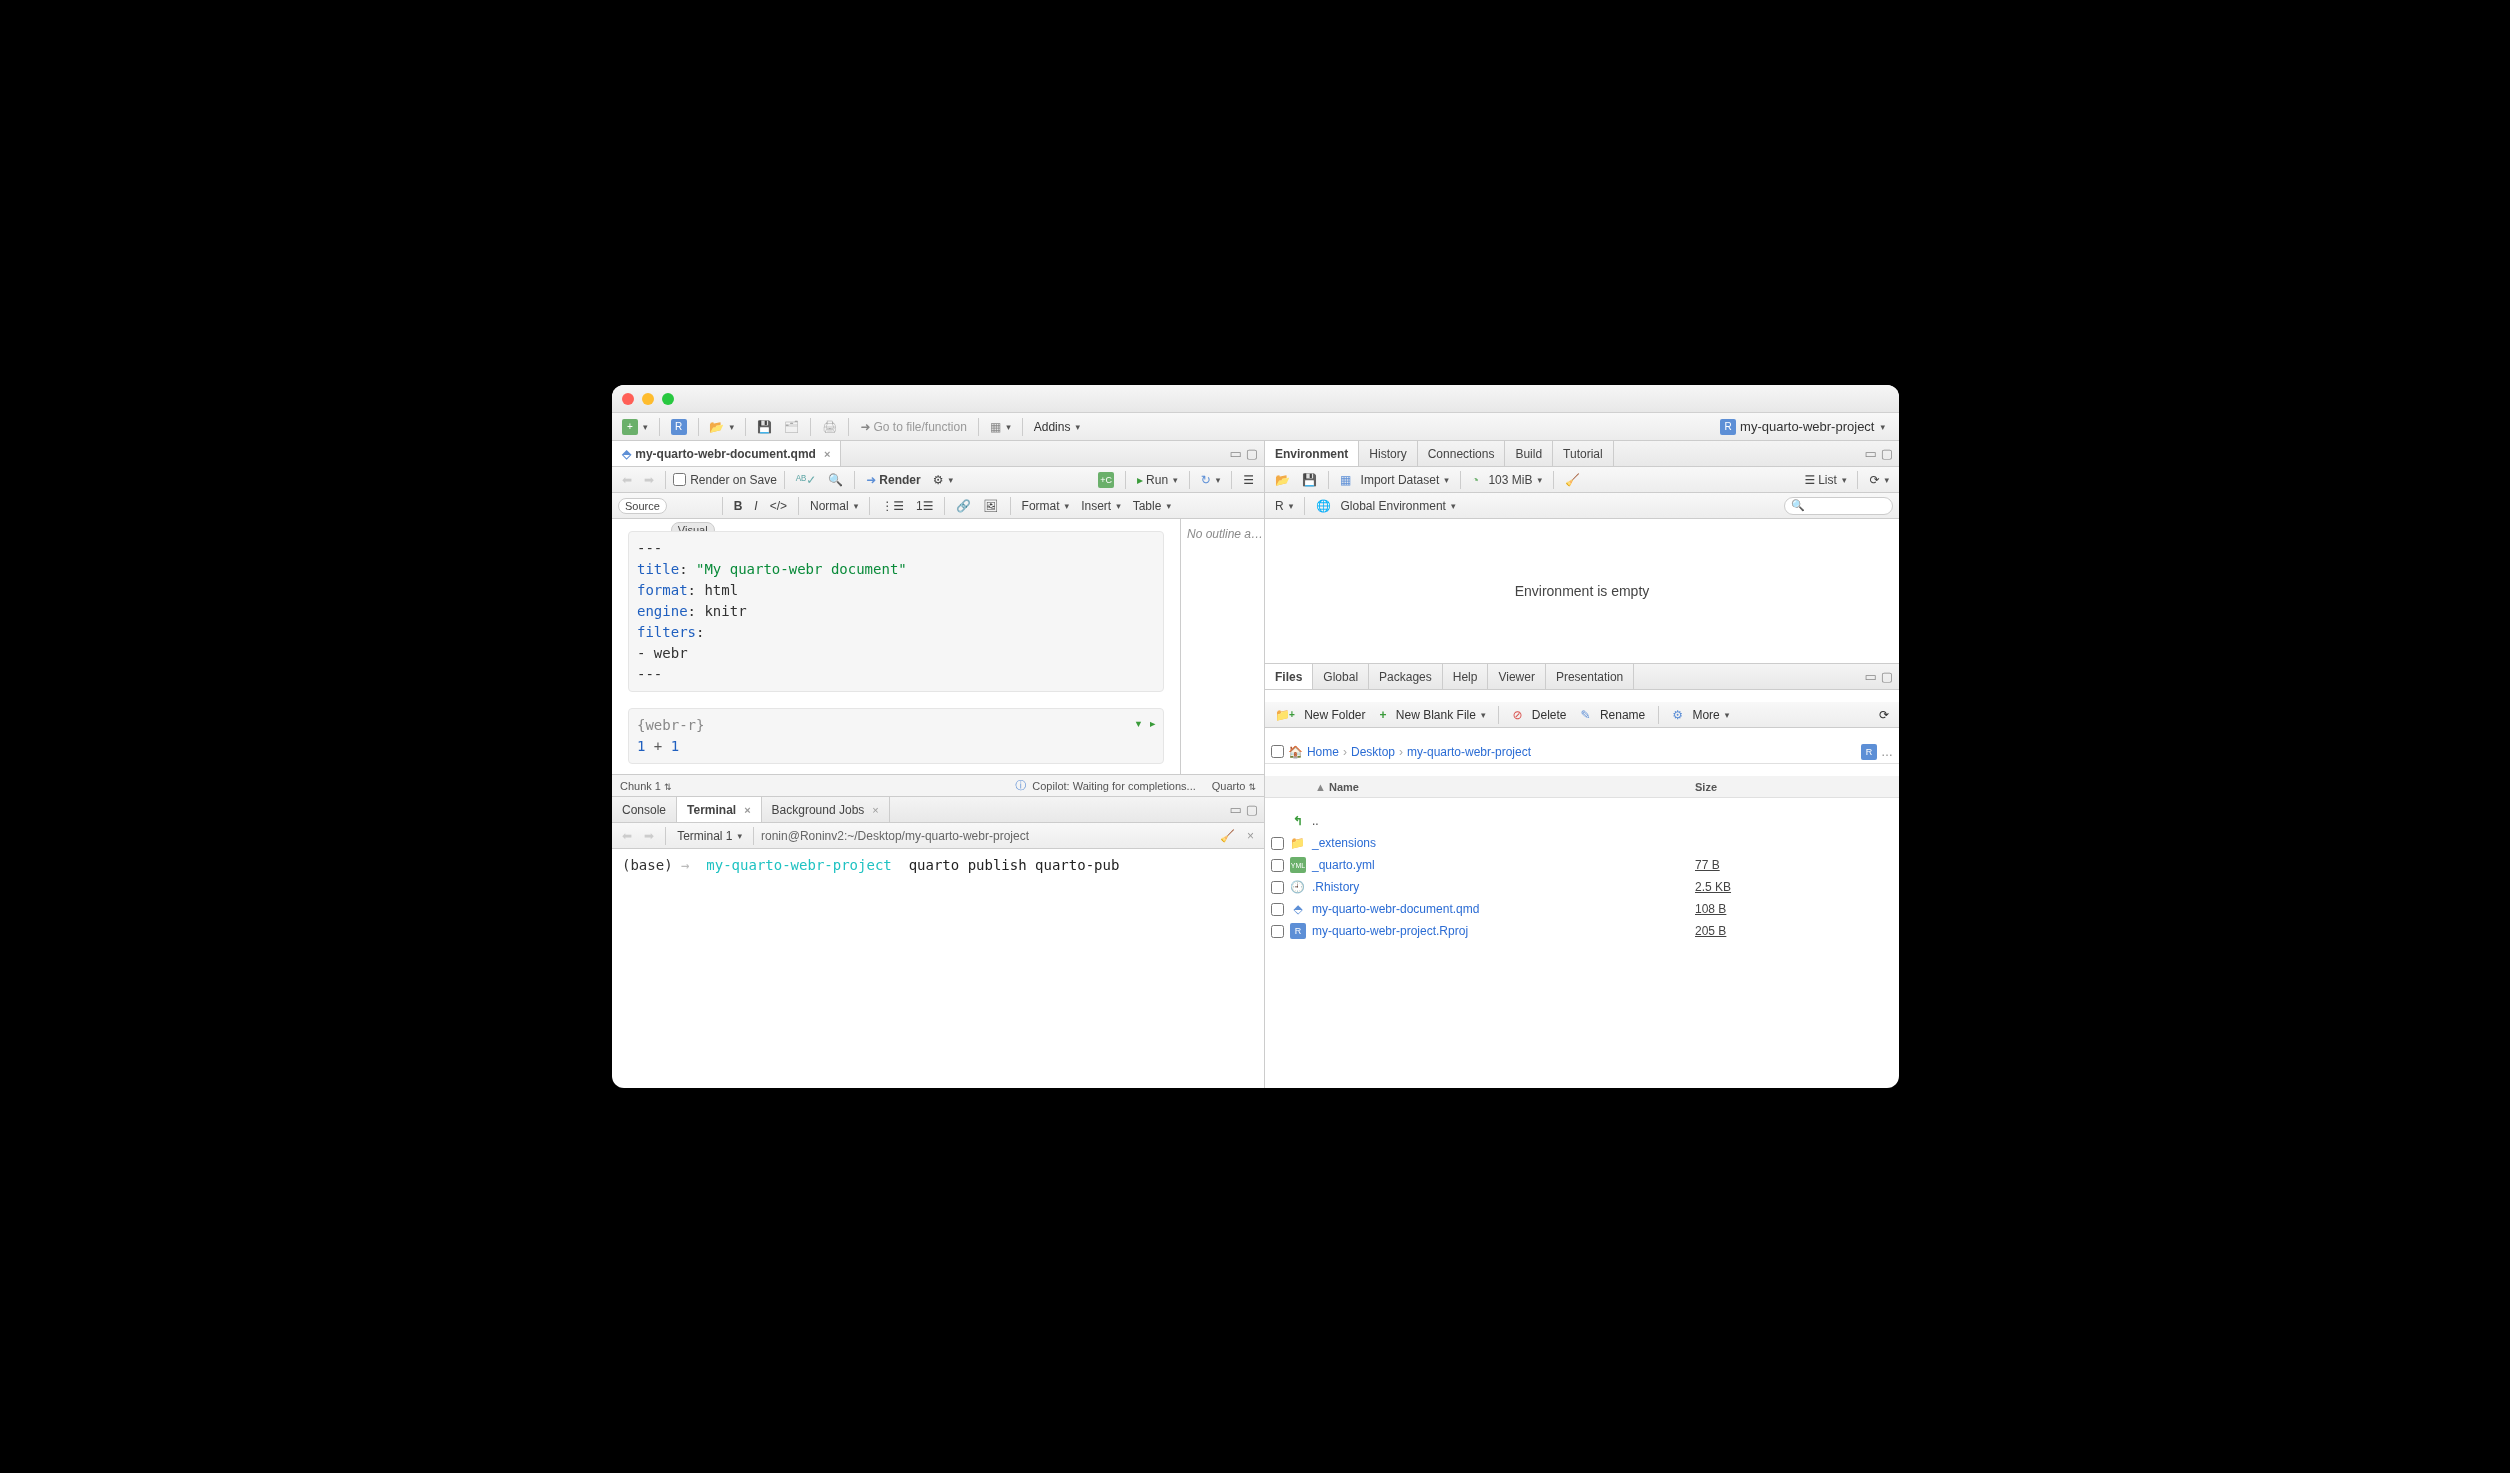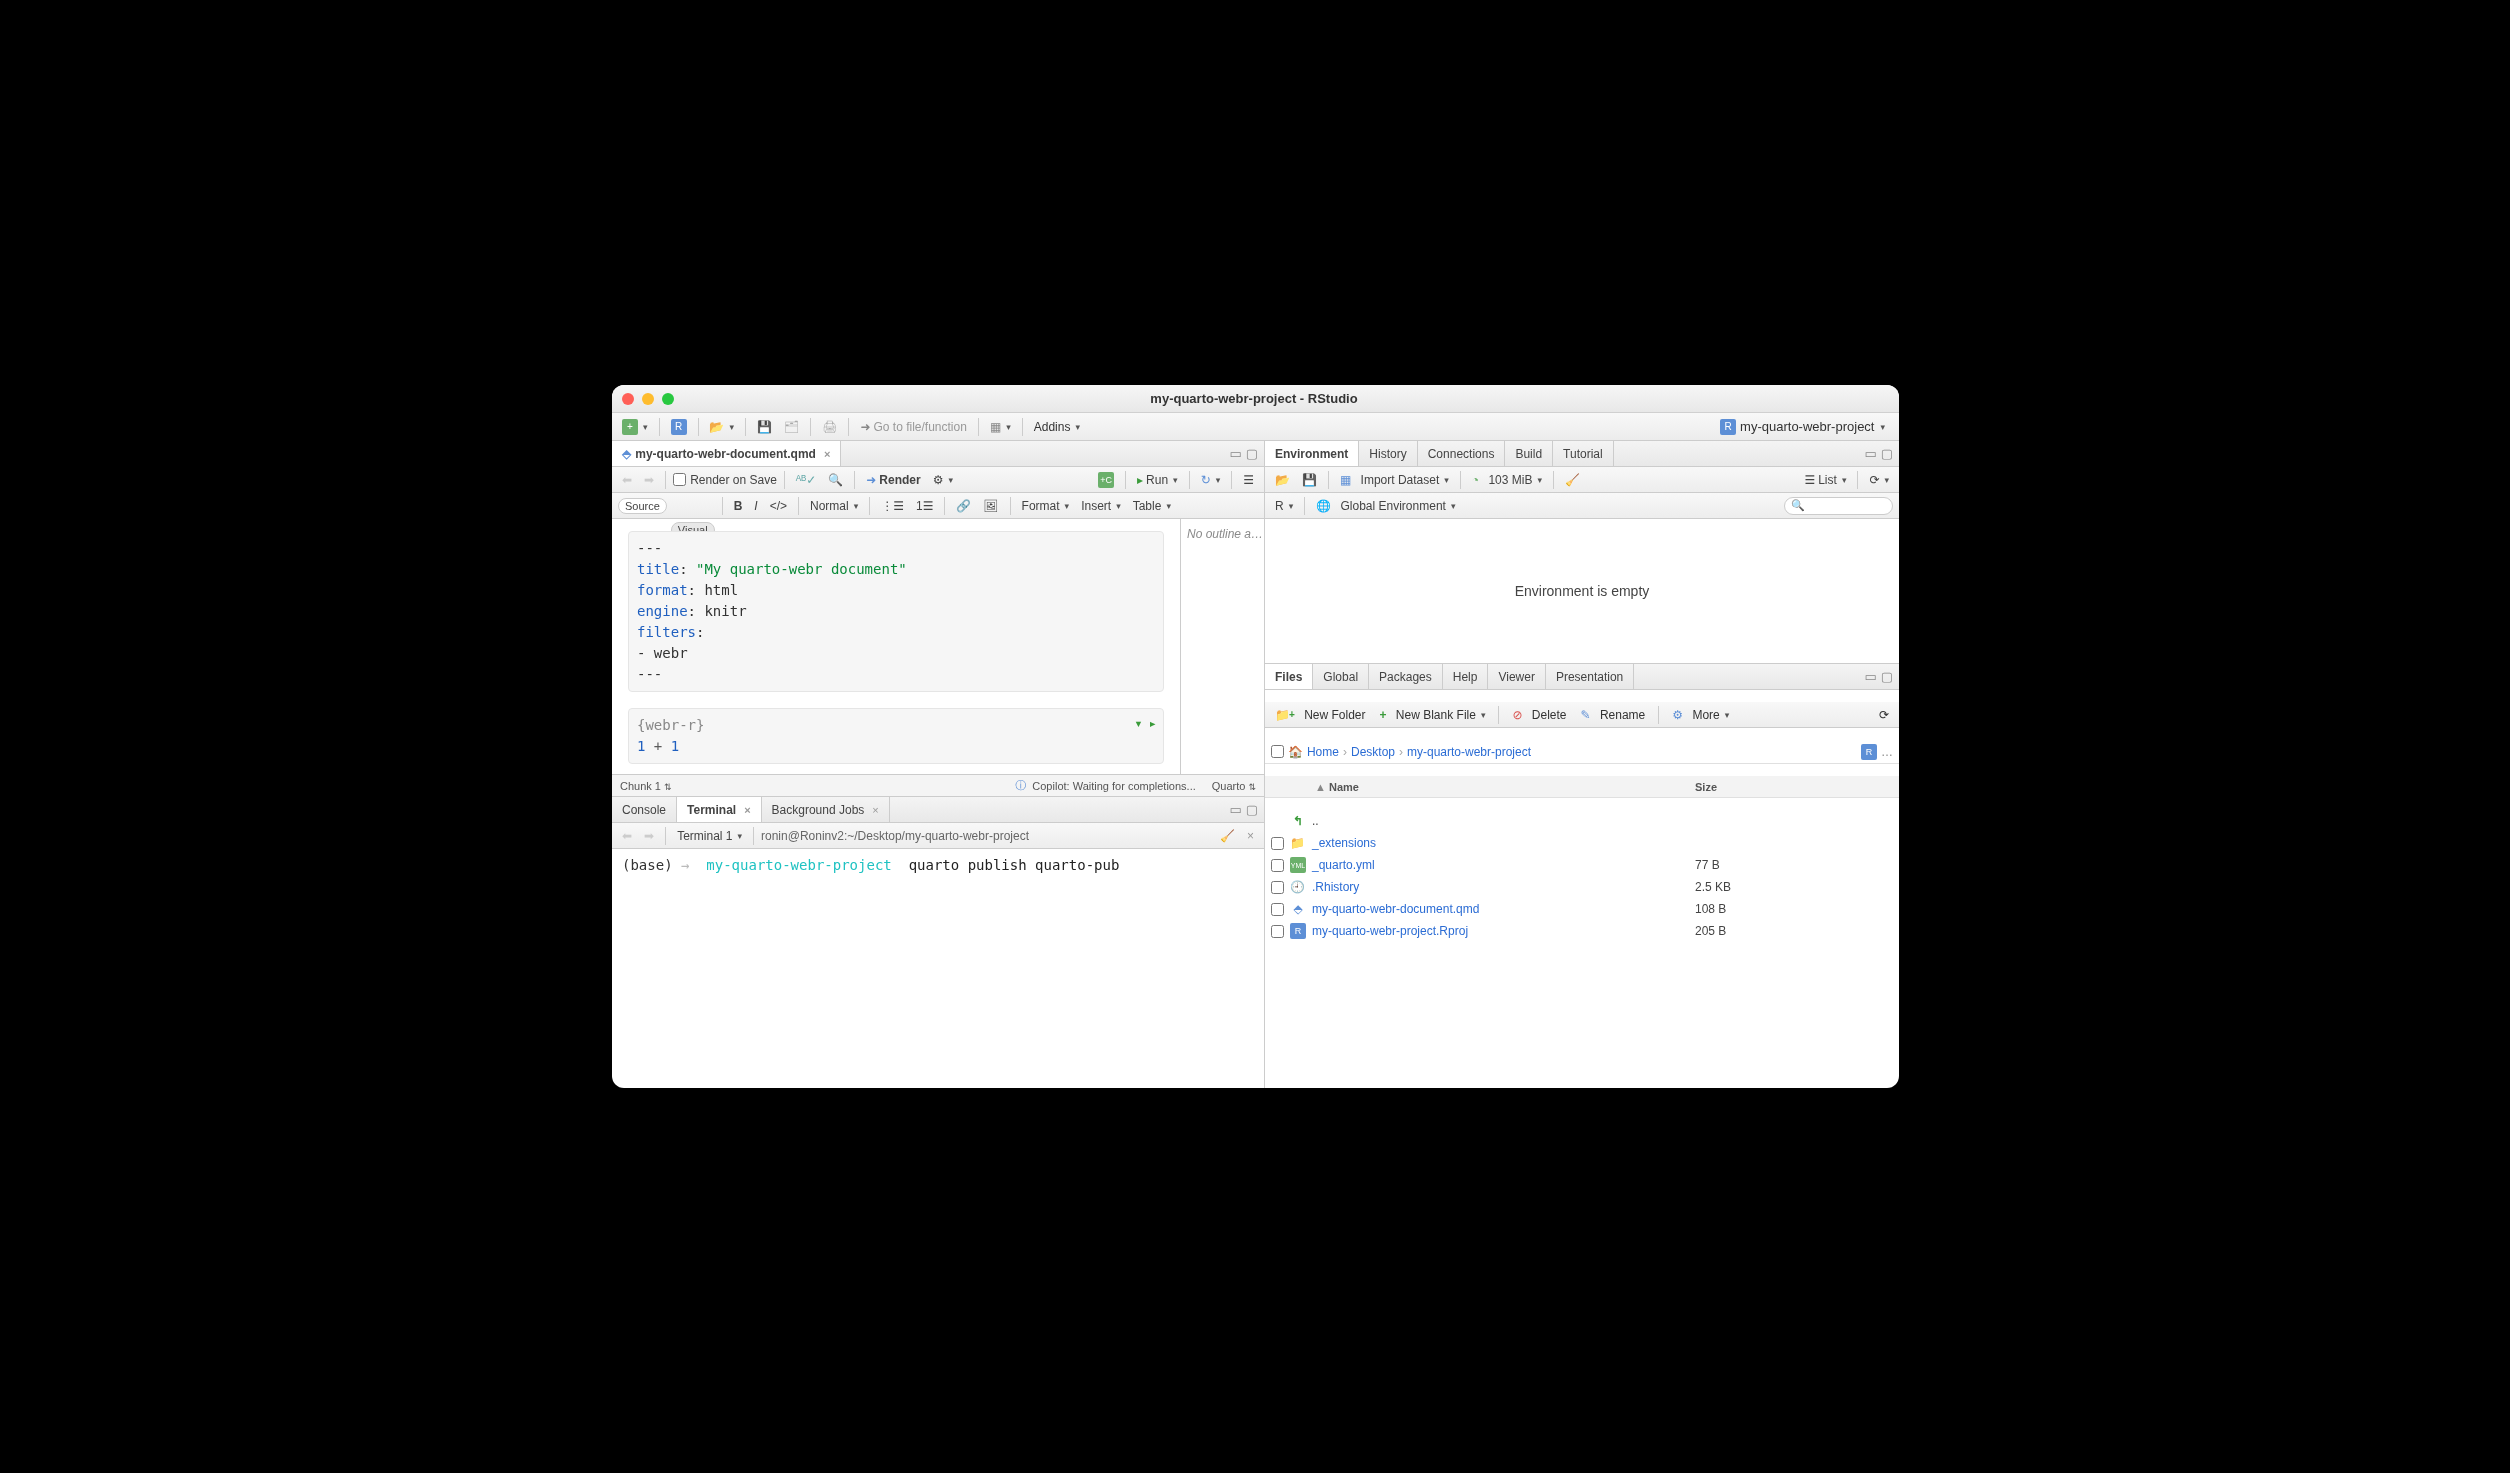--- a/index.html
+++ b/index.html
@@ -132,38 +132,37 @@
 .breadcrumb a { color:#2b6cd4; text-decoration:none; cursor:pointer;}
 .breadcrumb .bsep { color:#aaa; }
 .file-header { height: 22px; background:#f3f3f3; border-bottom:1px solid #e0e0e0; display:flex; align-items:center; padding:0 6px; font-size:11px; color:#555;font-weight:bold;}
 .fh-name { flex:1; padding-left: 44px;}
 .fh-size { width: 198px;}
 .file-list { flex:1; overflow:auto;}
 .file-row { display:flex; align-items:center; height:22px; padding:0 6px; font-size:12px;}
 .file-row input { margin-right: 6px; }
 .file-row .ficon { width:16px; height:16px; margin-right:6px; display:inline-flex; align-items:center; justify-content:center; font-size:12px;}
 .file-row .fname { flex:1; color:#2b6cd4; cursor:pointer;}
-.file-row .fsize { width:198px; color:#444;}
+.file-row .fsize { width:198px; color:#444;text-decoration:underline;}
 .chk { width:13px; height:13px; }
 .icon-sq { width:16px; height:16px; display:inline-flex; align-items:center; justify-content:center; border-radius:2px; font-size:10px; color:#fff;}
 .bg-green{background:#6bb06b;} .bg-blue{background:#5d8fd6;}
 .tiny-icon { font-size:12px; color:#666; }
 .search-box { border:1px solid #ccc; border-radius:10px; height:18px; width:109px; background:#fff; display:flex; align-items:center; padding:0 6px; color:#aaa; font-size:11px;}
 </style>
 </head>
 <body>
 
 <div class="window">
   <div class="titlebar">
     <div class="traffic">
       <div class="dot red"></div>
       <div class="dot yel"></div>
       <div class="dot grn"></div>
     </div>
-    <div class="title-text">my-quarto-webr-project - RStudio</div>
     <div style="width:55px"></div>
   </div>
 
   <div class="main-toolbar">
     <span class="tbtn">
         <span class="icon-sq bg-green">+</span>
         <span class="caret">▾</span>
       </span>
     <div class="sep"></div>
     <span class="tbtn">

